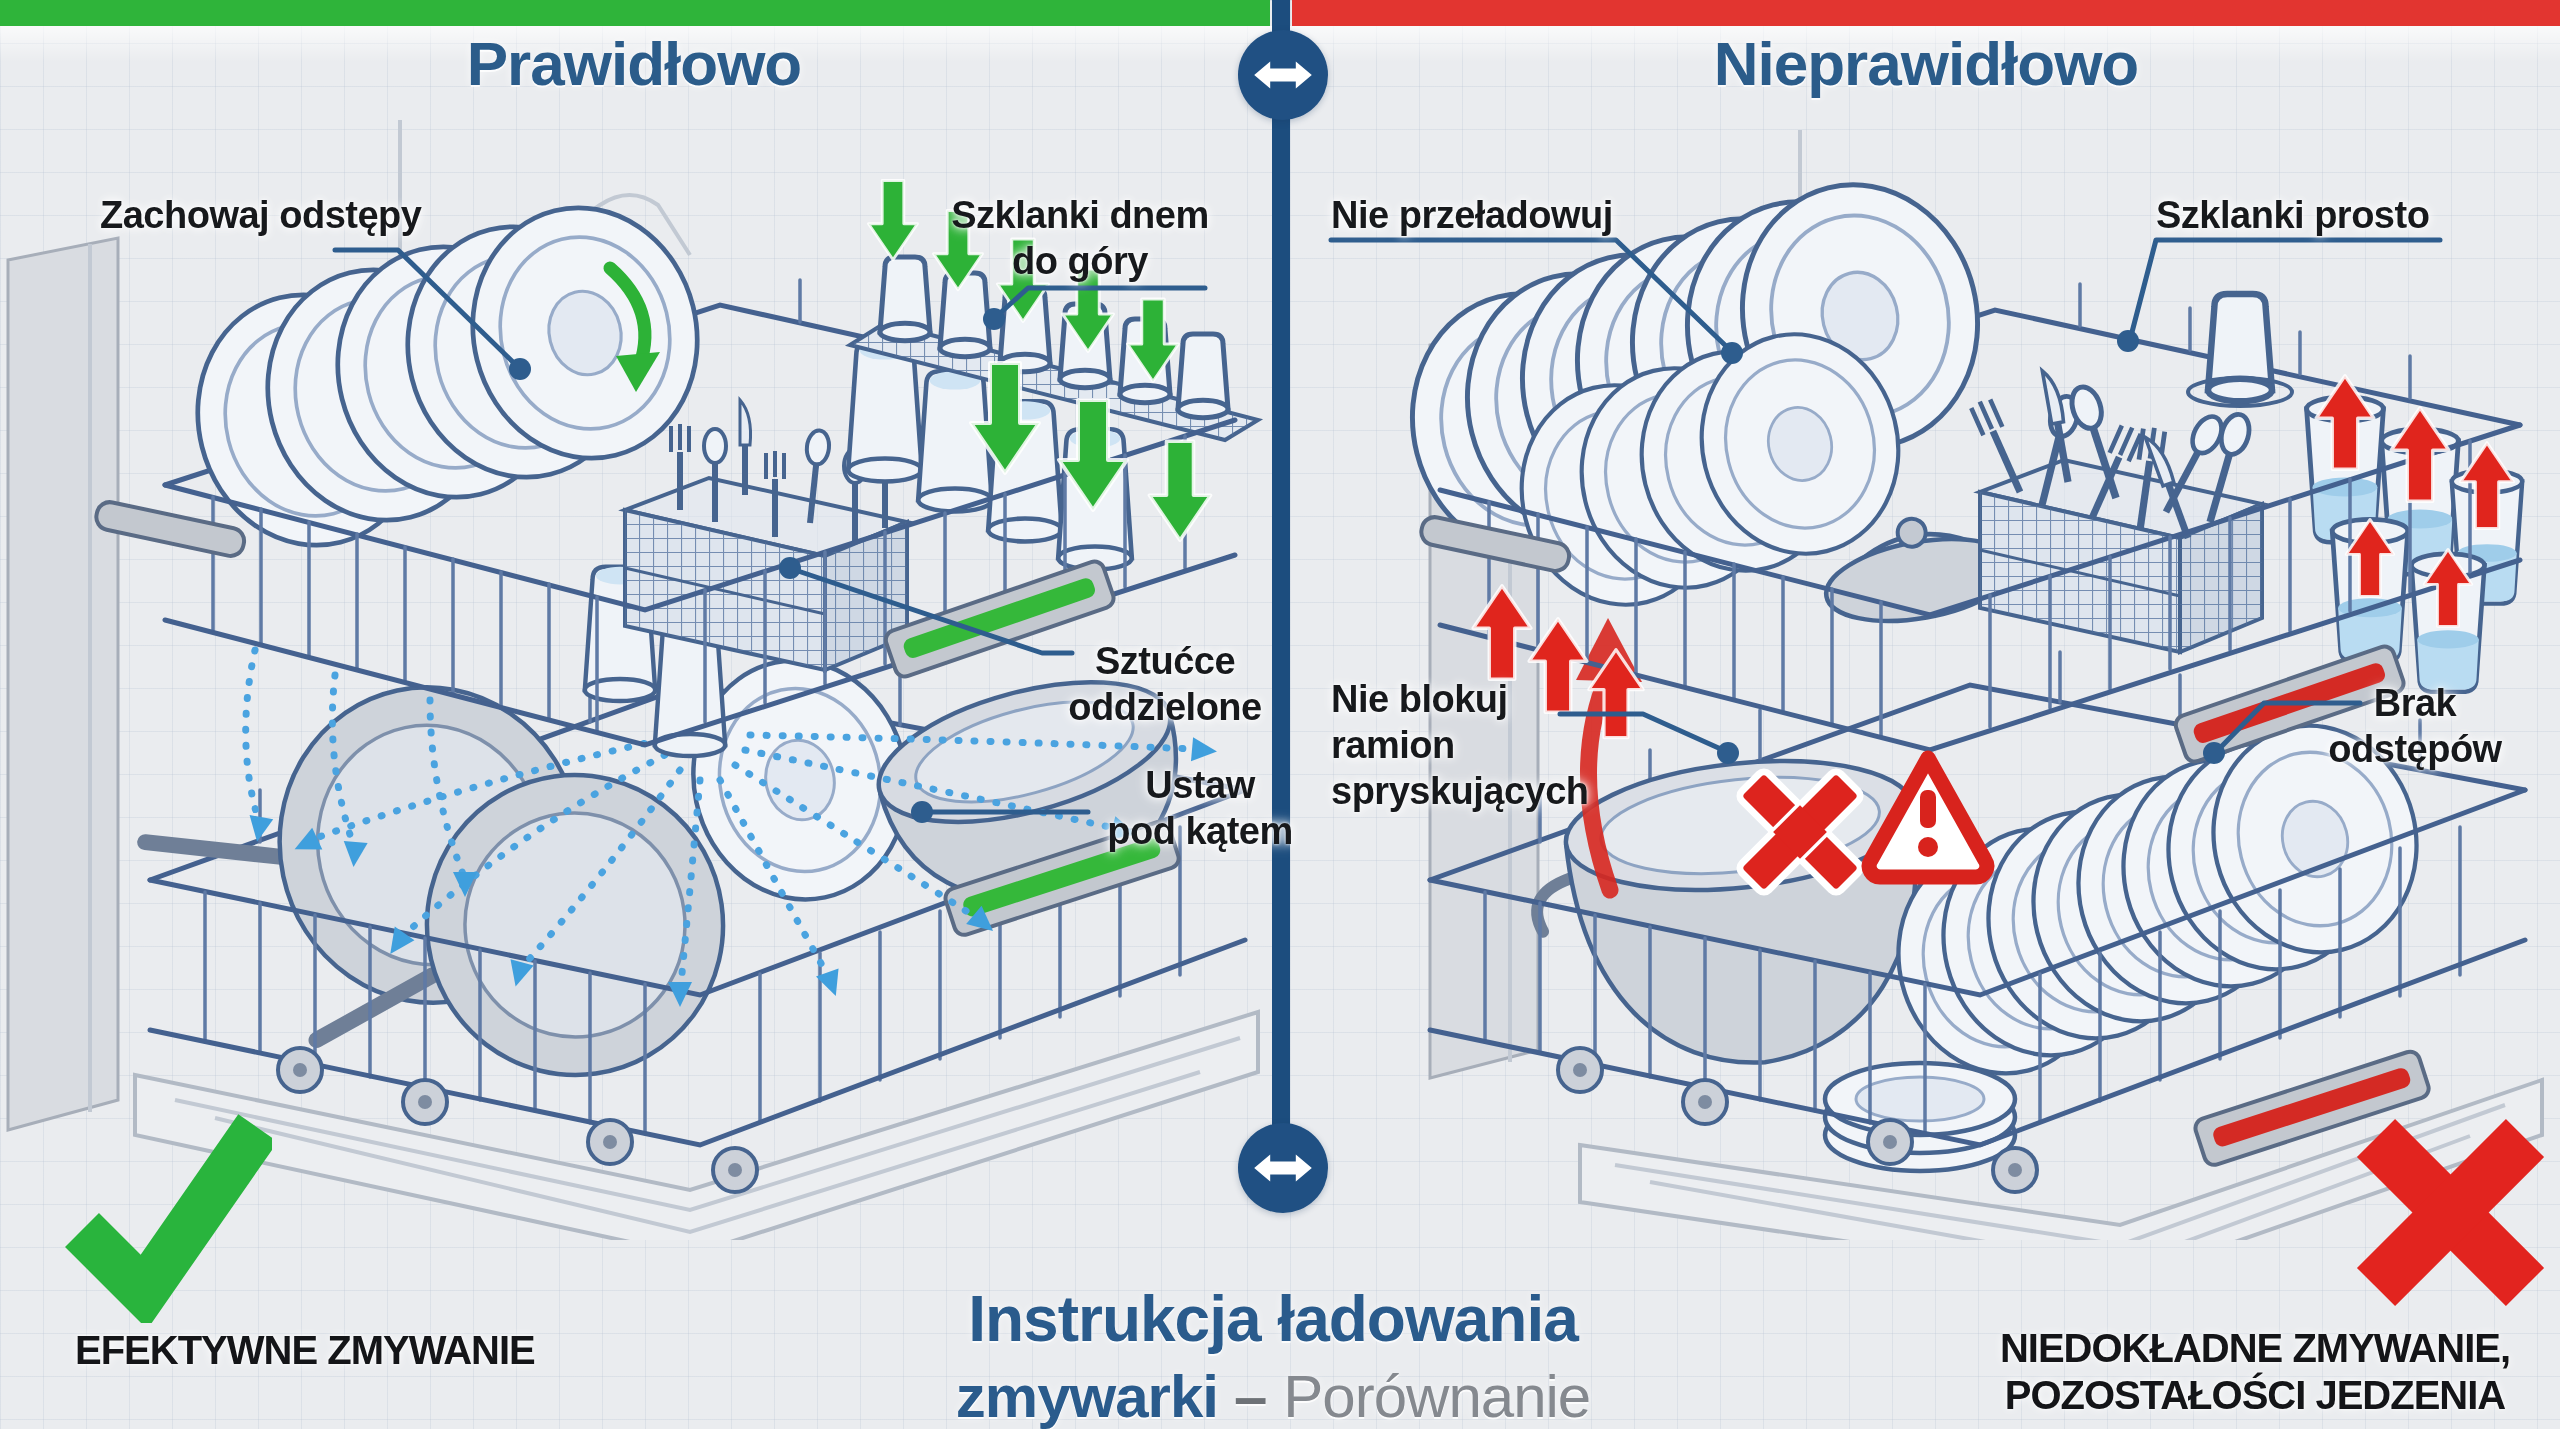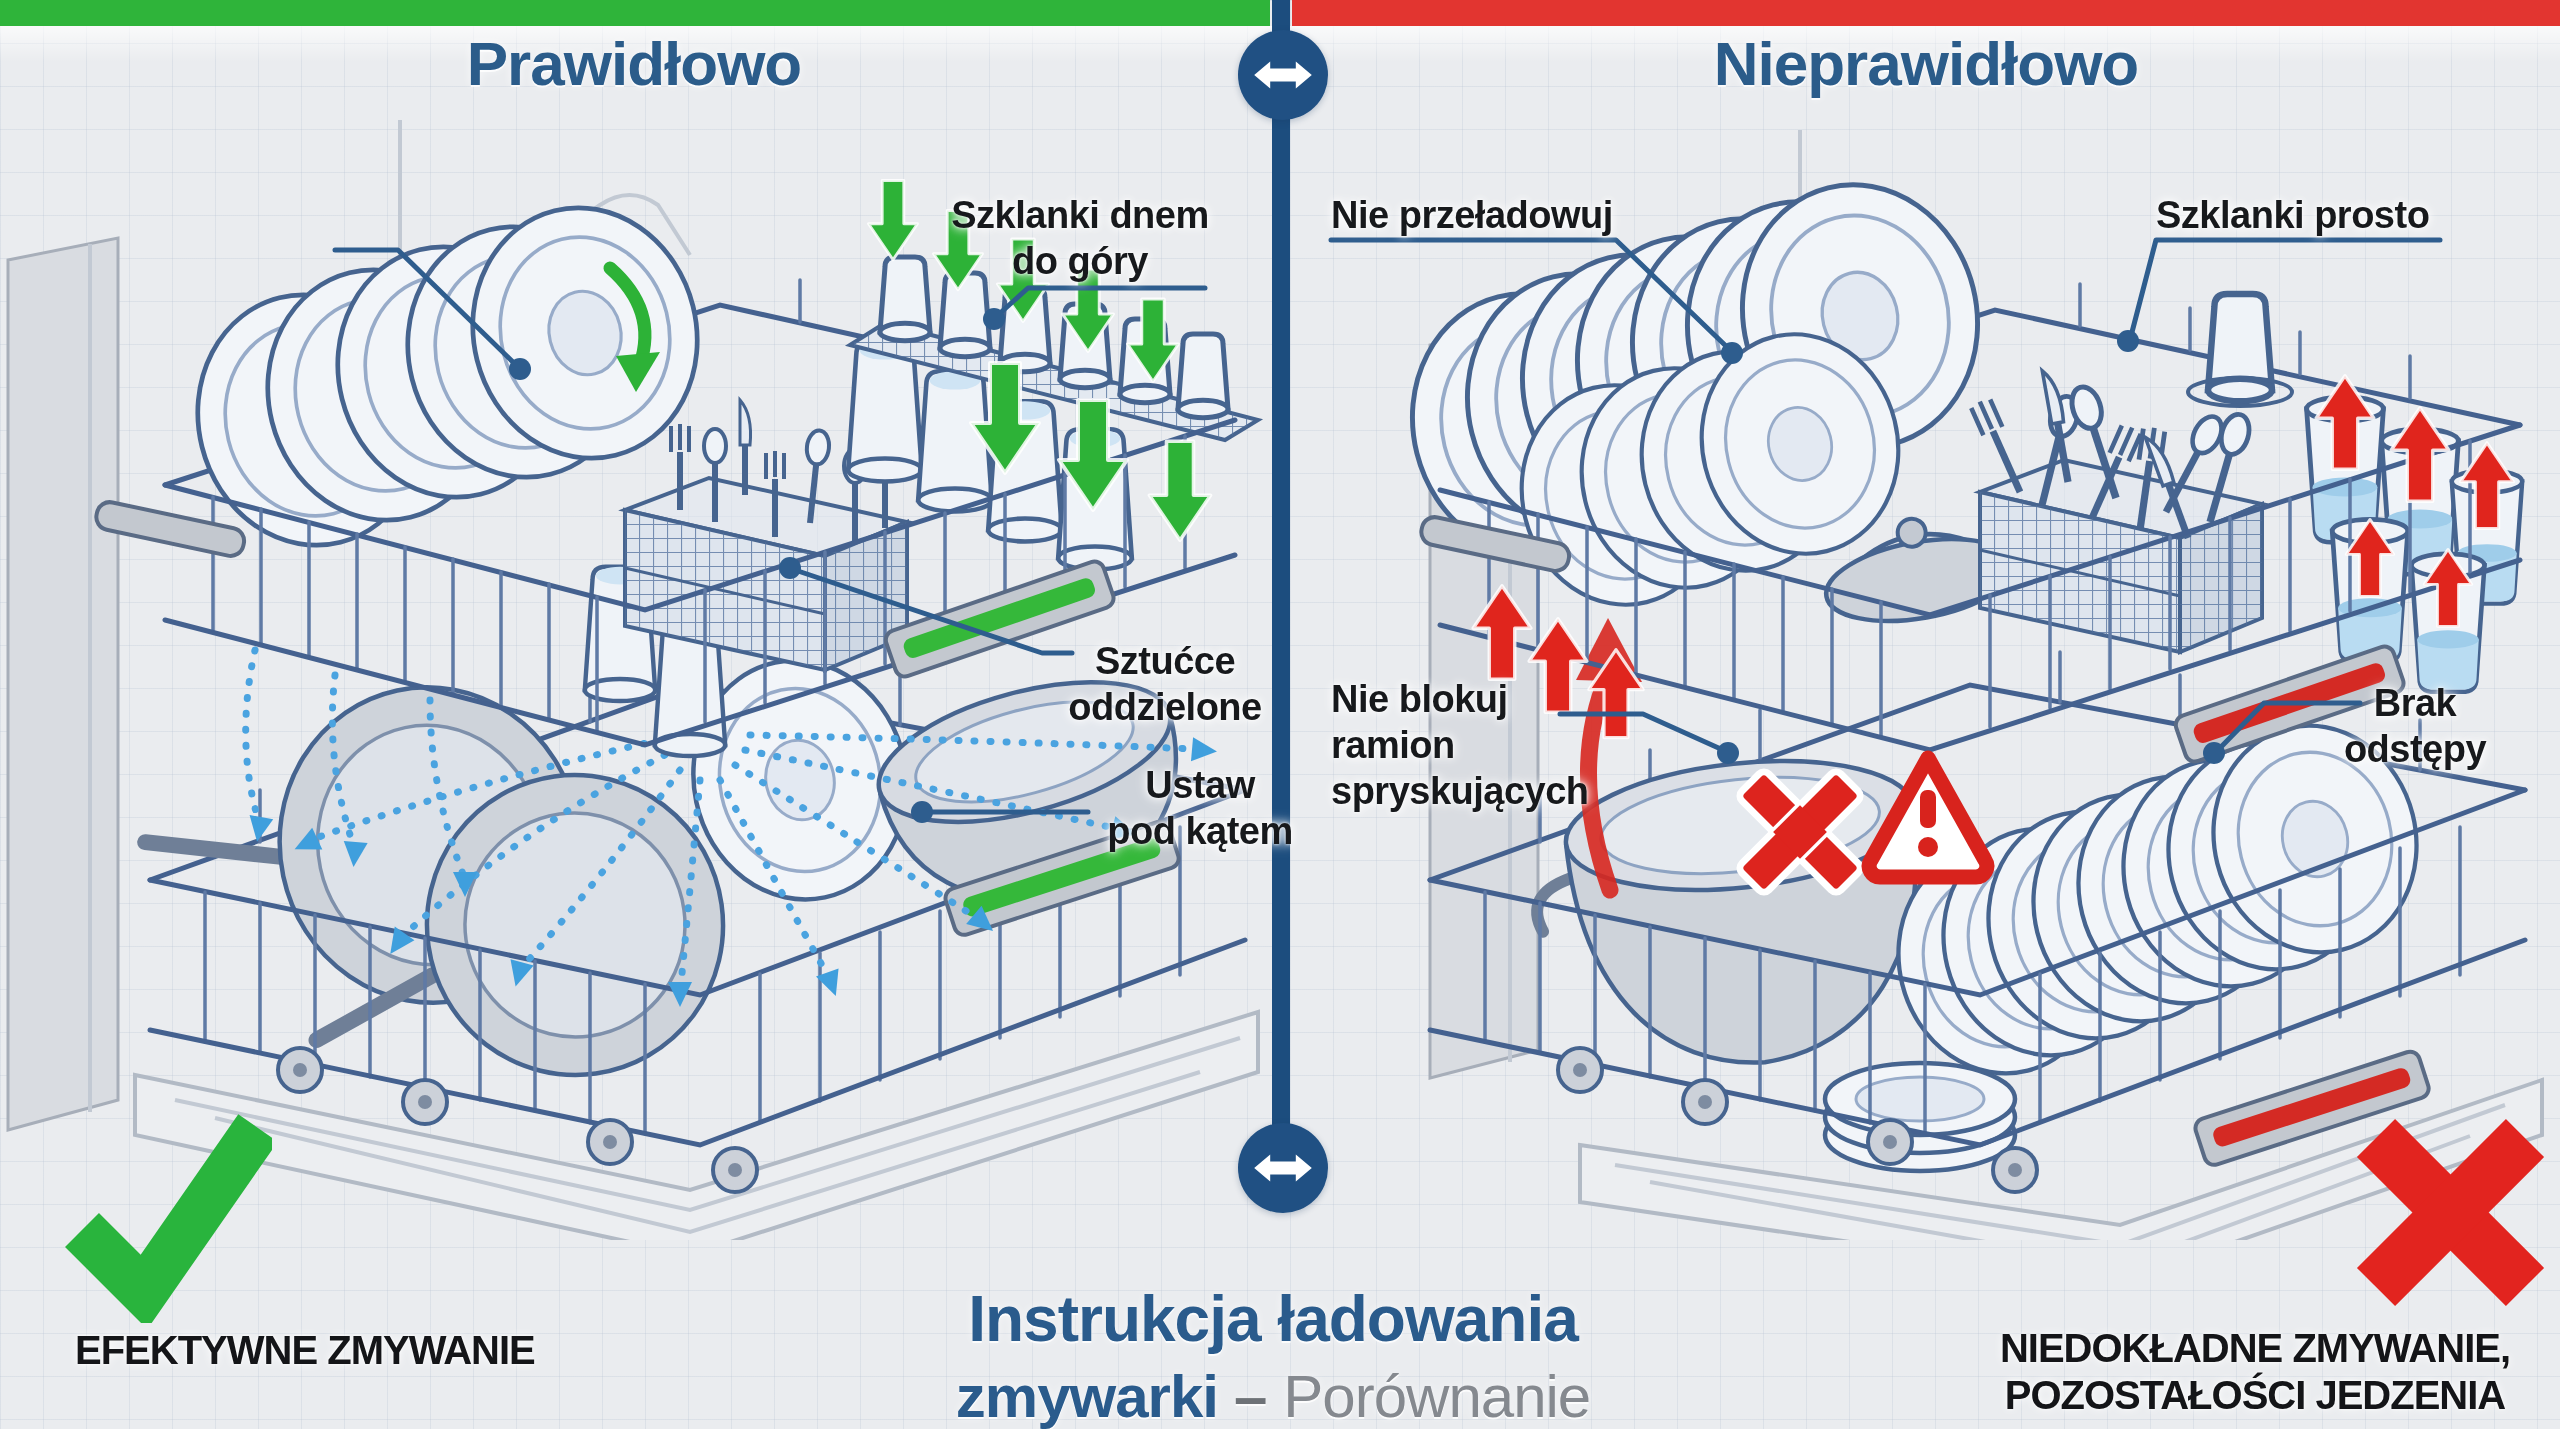--- a/index.html
+++ b/index.html
@@ -431,20 +431,23 @@
         <circle class="cdot" cx="452" cy="263" r="11"></circle>
       <path class="callout" d="M1160,150 L876,150 L851,246"></path>
         <circle class="cdot" cx="848" cy="251" r="11"></circle>
       <path class="callout" d="M280,624 L363,624 L443,660"></path>
         <circle class="cdot" cx="448" cy="663" r="11"></circle>
       <path class="callout" d="M1080,613 L984,613 L940,658"></path>
         <circle class="cdot" cx="934" cy="663" r="11"></circle>
     </g>
   </svg>
 
+  <div class="clabel" style="left:100px;top:192px;">
+    <span class="ln">Zachowaj odstępy</span>
+  </div>
   <div class="clabel" style="left:940px;top:192px;width:280px;text-align:center;">
     <span class="ln">Szklanki dnem</span>
     <span class="ln">do góry</span>
   </div>
   <div class="clabel" style="left:1060px;top:638px;width:210px;text-align:center;">
     <span class="ln">Sztućce</span>
     <span class="ln">oddzielone</span>
   </div>
   <div class="clabel" style="left:1065px;top:762px;width:200px;text-align:center;margin-left:35px;">
     <span class="ln">Ustaw</span>
@@ -457,21 +460,21 @@
   <div class="clabel" style="left:2156px;top:192px;">
     <span class="ln">Szklanki prosto</span>
   </div>
   <div class="clabel" style="left:1331px;top:676px;">
     <span class="ln">Nie blokuj</span>
     <span class="ln">ramion</span>
     <span class="ln">spryskujących</span>
   </div>
   <div class="clabel" style="left:2315px;top:680px;width:200px;text-align:center;">
     <span class="ln">Brak</span>
-    <span class="ln">odstępy</span>
+    <span class="ln">odstępów</span>
   </div>
 
   <svg class="mark mark-check" width="210" height="215" viewBox="0 0 210 215">
     <path d="M20,122 L82,184 L196,20" stroke="#29b43d" stroke-width="48" fill="none" stroke-linejoin="miter"></path>
   </svg>
   <svg class="mark mark-x" width="205" height="205" viewBox="0 0 205 205">
     <line x1="28" y1="28" x2="177" y2="177" stroke="#e2241f" stroke-width="54"></line>
     <line x1="177" y1="28" x2="28" y2="177" stroke="#e2241f" stroke-width="54"></line>
   </svg>
 

